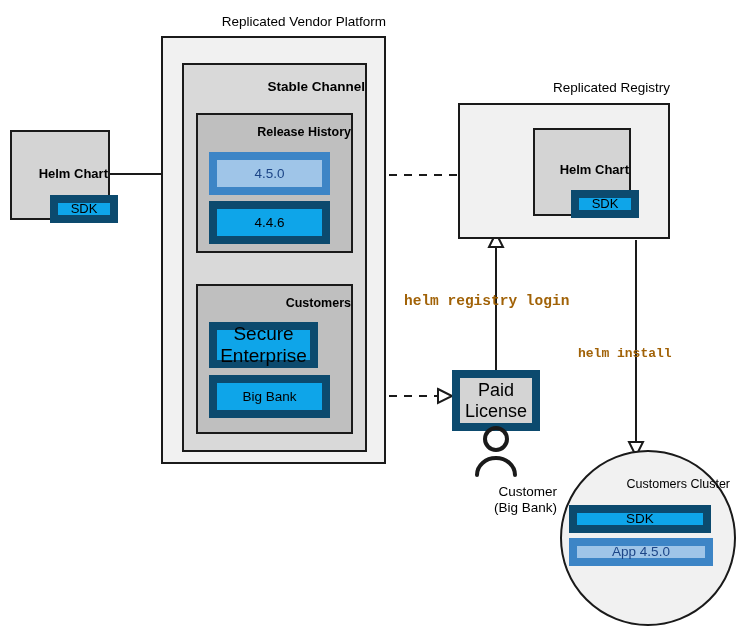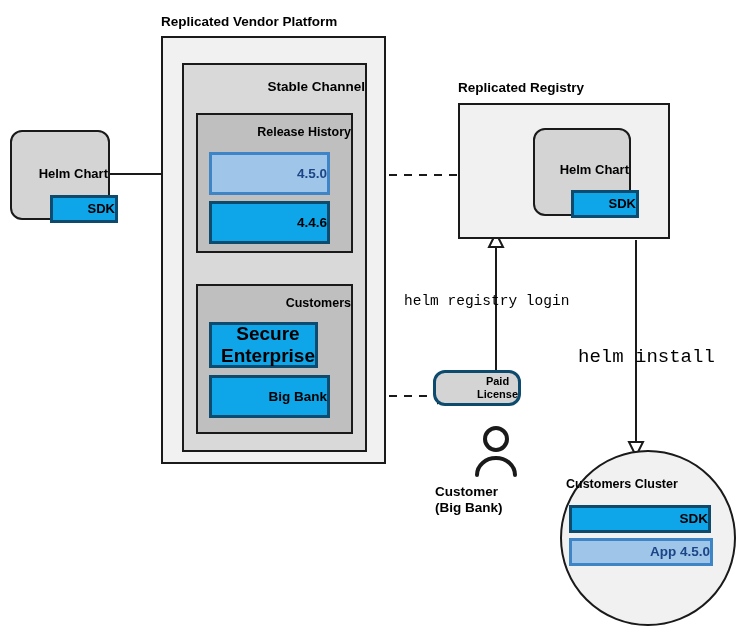--- a/index.html
+++ b/index.html
@@ -4,57 +4,57 @@
 <style>
   html,body{margin:0;padding:0;background:#ffffff;}
   body{
     width:747px;height:634px;position:relative;overflow:hidden;
     font-family:"Liberation Sans", sans-serif;
     color:#000000;
   }
   #stage{position:absolute;left:0;top:0;width:747px;height:634px;}
 
   .lbl{
-    position:absolute;text-align:left;font-weight:bold;
+    position:absolute;text-align:right;font-weight:normal;
     color:#000;line-height:1.15;white-space:pre-line;
   }
 
   .box{
     position:absolute;box-sizing:border-box;
-    border:3px solid #0c4a6e;
-    display:flex;align-items:center;justify-content:flex-end;
-    text-align:center;font-weight:bold;line-height:1.15;
+    border:8px solid #0c4a6e;
+    display:flex;align-items:center;justify-content:center;
+    text-align:center;font-weight:normal;line-height:1.15;
     white-space:pre-line;
   }
   .box-title{
     position:absolute;box-sizing:border-box;
     border:2px solid #1a1a1a;
   }
   .inner-title{
     position:absolute;left:0;right:0;text-align:right;
     font-weight:bold;
   }
 
   
   .f-outer{background:#f1f1f1;}
   .f-channel{background:#d9d9d9;}
   .f-group{background:#bfbfbf;}
   .f-white{background:#0ea5e9;}
-  .f-grey{background:#d4d4d4;border-radius:12px;}
+  .f-grey{background:#d4d4d4;}
   .f-blue{background:#9fc5e8;border-color:#3d85c6;color:#1c4587;}
 
   .circle{
     position:absolute;box-sizing:border-box;
     border:2px solid #1a1a1a;border-radius:50%;
     background:#f1f1f1;
   }
 
   .cmd{
     position:absolute;font-family:"Liberation Mono", monospace;
-    font-weight:normal;white-space:nowrap;color:#000000;
+    font-weight:bold;white-space:nowrap;color:#a16207;
   }
 
   svg.edges{position:absolute;left:0;top:0;width:747px;height:634px;overflow:visible;}
   .ln{stroke:#1a1a1a;stroke-width:2;fill:none;}
   .ln-d{stroke:#1a1a1a;stroke-width:2;fill:none;stroke-dasharray:8 7;}
   .ah-fill{fill:#1a1a1a;stroke:#1a1a1a;stroke-width:1;}
   .ah-open{fill:#ffffff;stroke:#1a1a1a;stroke-width:2;stroke-linejoin:miter;}
 
   .person{position:absolute;}
 </style>
@@ -137,23 +137,23 @@
 
   <div class="box-title f-grey" style="left:533px;top:128px;width:98px;height:88px;">
     <div class="inner-title" style="top:32px;font-size:13px;">Helm Chart</div>
   </div>
   <div class="box f-white" style="left:571px;top:190px;width:68px;height:28px;font-size:13px;">
     <span>SDK</span>
   </div>
 
   <div class="cmd" style="left:404px;top:293px;font-size:14.5px;">helm registry login</div>
 
-  <div class="cmd" style="left:578px;top:346px;font-size:19px;">helm install</div>
+  <div class="cmd" style="left:578px;top:346px;font-size:13px;">helm install</div>
 
-  <div class="box f-grey" style="left:433px;top:370px;width:88px;height:36px;font-size:11px;">
+  <div class="box f-grey" style="left:452px;top:370px;width:88px;height:61px;font-size:18px;">
     <span>Paid
 License</span>
   </div>
 
   <svg class="person" style="left:474px;top:425px;width:44px;height:56px;" viewBox="0 0 44 56">
     <circle cx="22" cy="14" r="11" fill="none" stroke="#1a1a1a" stroke-width="4"></circle>
     <path d="M3 50 A19 17 0 0 1 41 50" fill="none" stroke="#1a1a1a" stroke-width="4" stroke-linecap="round"></path>
   </svg>
 
   <div class="lbl" style="left:435px;top:484px;width:122px;font-size:13.5px;">Customer

